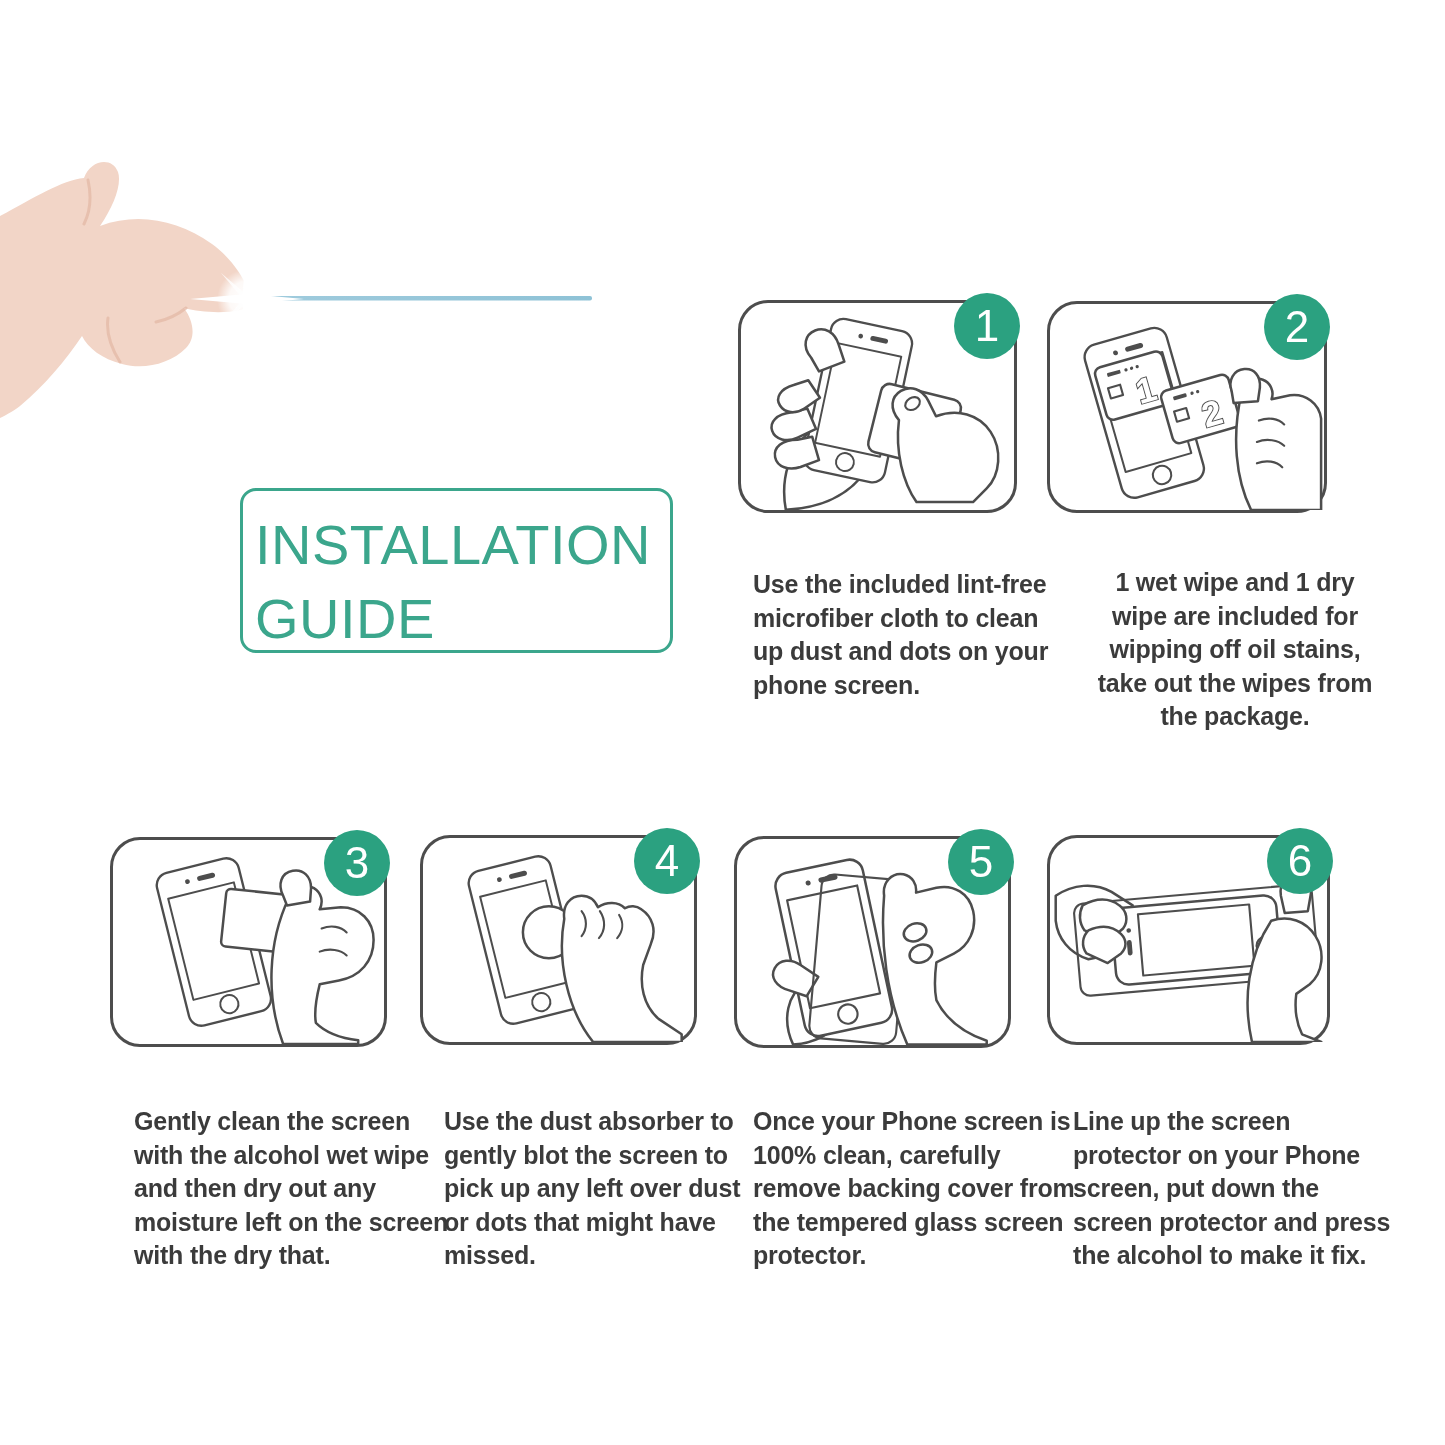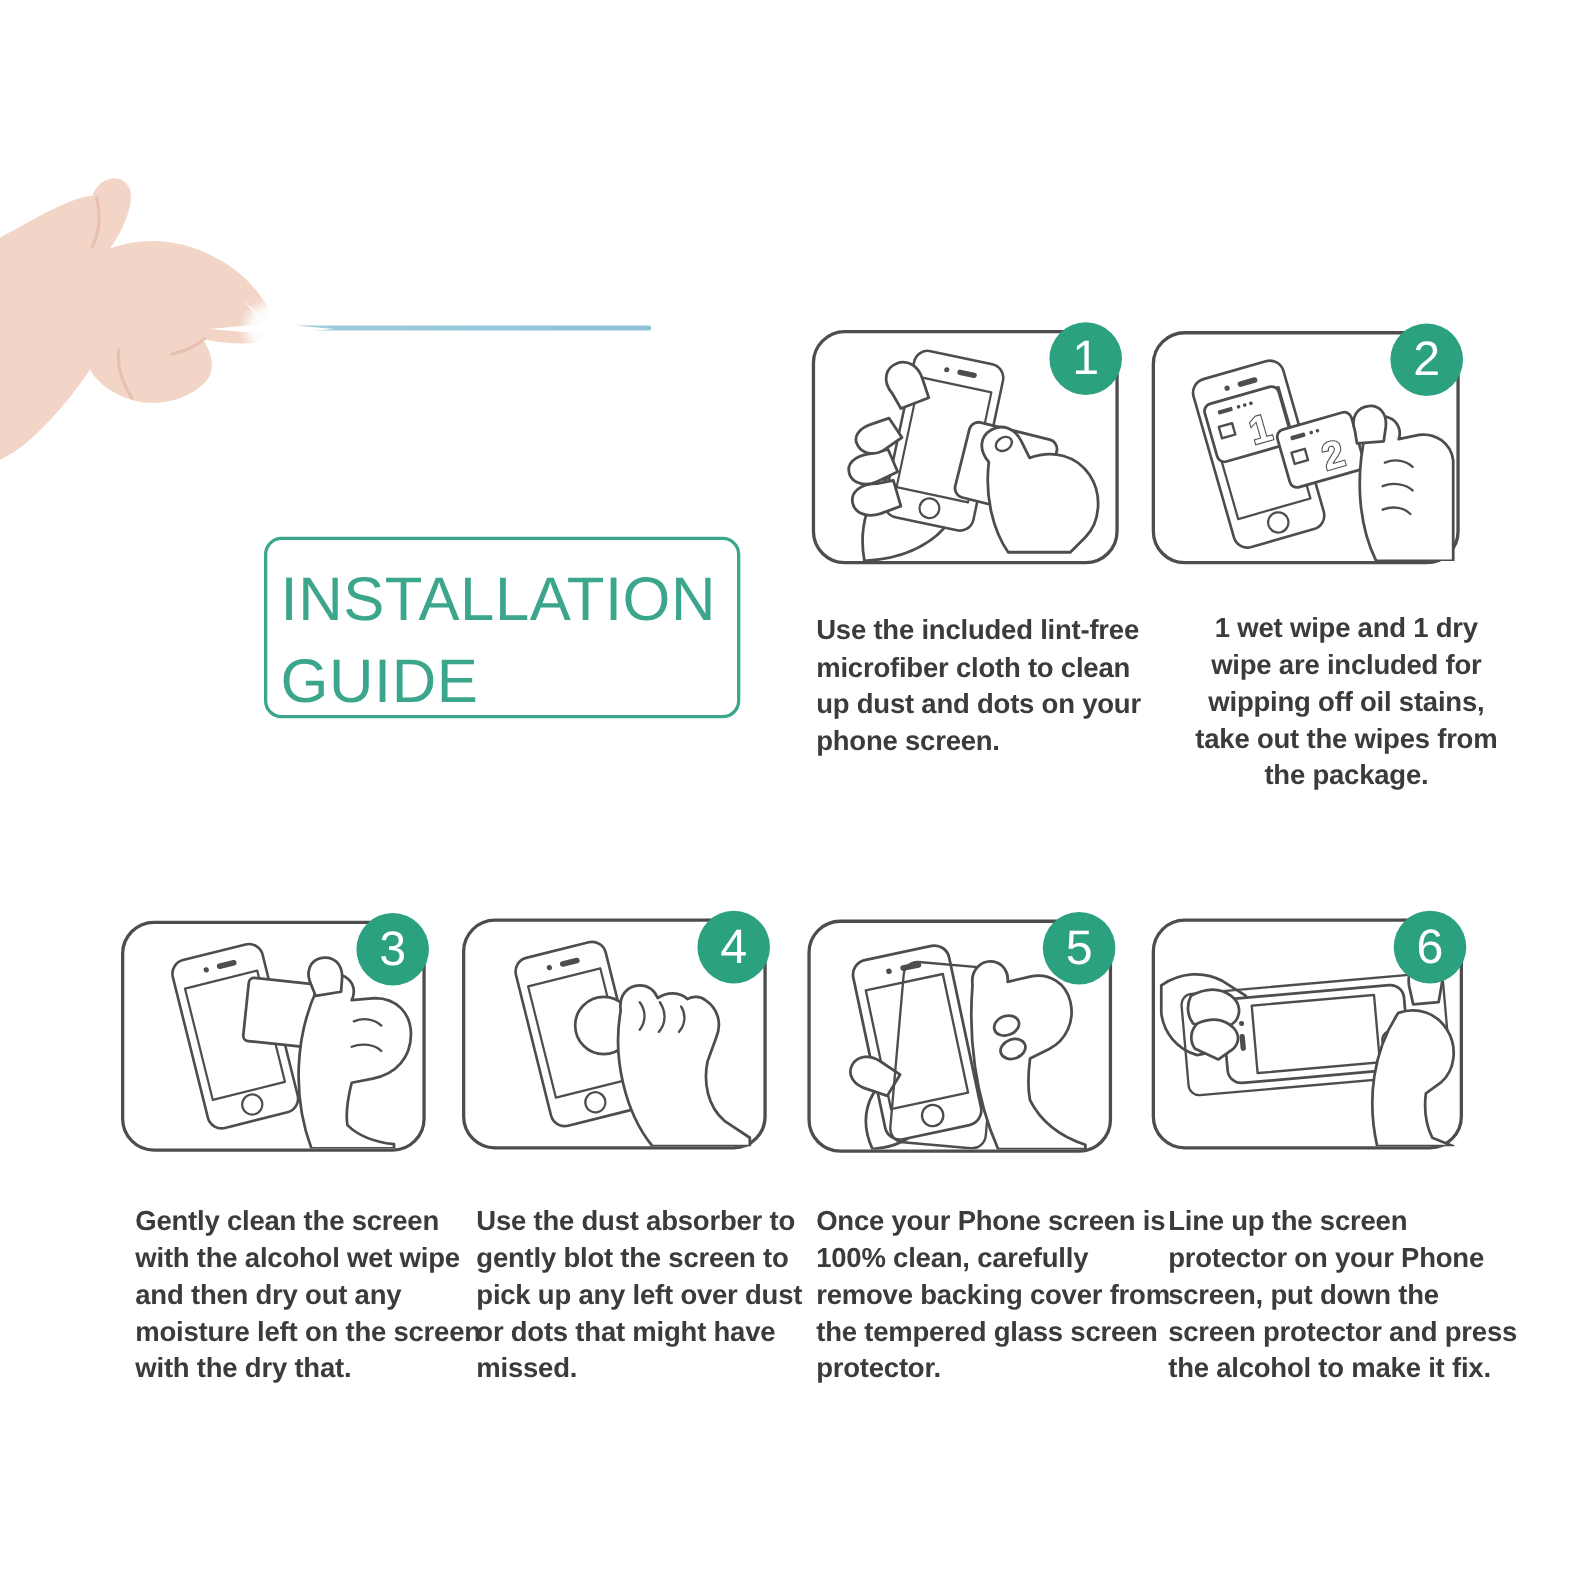--- a/index.html
+++ b/index.html
@@ -18,21 +18,21 @@
              border:3px solid var(--title-green);border-radius:16px;box-sizing:border-box;
              padding:17px 0 0 12px;}
   .title-line{color:var(--title-green);font-size:56px;font-weight:400;line-height:74px;
               letter-spacing:0.5px;white-space:nowrap;}
   
   .card{position:absolute;border:3px solid var(--line);border-radius:30px;background:#fff;box-sizing:border-box;}
   .card svg{position:absolute;left:0;top:0;width:100%;height:100%;}
   .badge{position:absolute;top:-10px;right:-6px;width:66px;height:66px;border-radius:50%;
          background:var(--green);color:#fff;display:flex;align-items:center;justify-content:center;
          font-size:44px;font-weight:400;z-index:2;}
-  .caption{position:absolute;margin:5px;color:var(--text);font-size:25px;line-height:33.5px;
+  .caption{position:absolute;margin:16px;color:var(--text);font-size:25px;line-height:33.5px;
            font-weight:700;letter-spacing:-0.2px;}
   .s1-card{left:738px;top:300px;width:279px;height:213px;}
   .s2-card{left:1047px;top:301px;width:280px;height:212px;}
   .s3-card{left:110px;top:837px;width:277px;height:210px;}
   .s4-card{left:420px;top:835px;width:277px;height:210px;}
   .s5-card{left:734px;top:836px;width:277px;height:212px;}
   .s6-card{left:1047px;top:835px;width:283px;height:210px;}
   .s1-cap{left:737px;top:552px;width:305px;}
   .s2-cap{left:1069px;top:550px;width:300px;text-align:center;}
   .s3-cap{left:118px;top:1089px;width:322px;}

